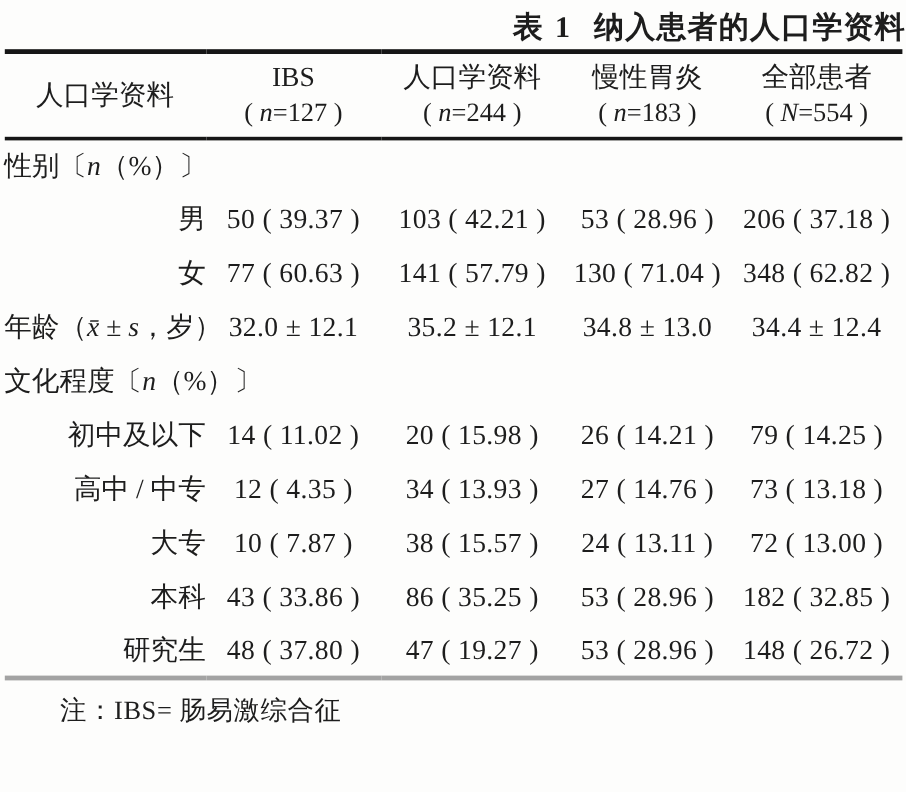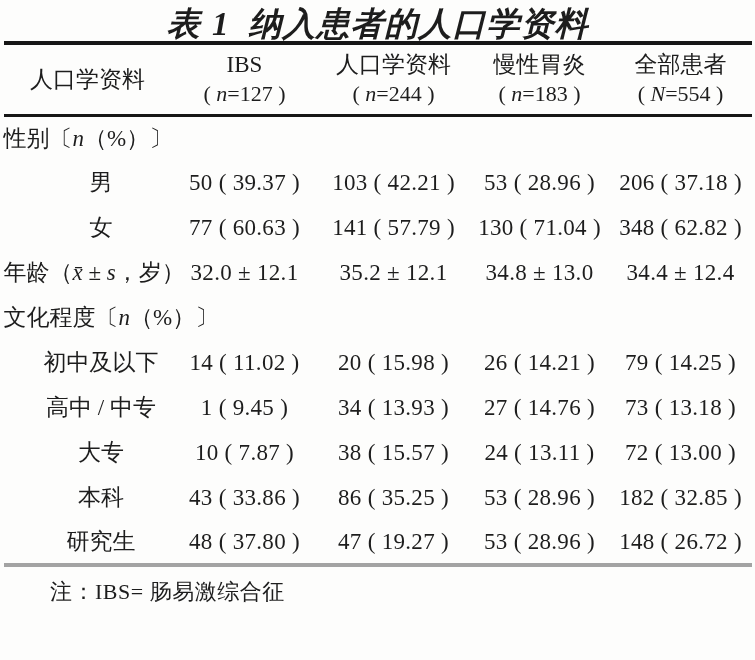--- a/index.html
+++ b/index.html
@@ -10,26 +10,25 @@
     color: #1d1d1d;
     overflow: hidden;
   }
   .page {
     width: 755px; height: 660px;
     padding-top: 8px;
     box-sizing: border-box;
     background: #fdfdfc;
   }
   .title-zh {
-    text-align: center;
-    font-size: 33px;
+    text-align: right;
+    font-size: 25px;
     font-weight: 700;
     line-height: 32px;
     letter-spacing: 1px;
-    font-style: italic;
   }
   .title-zh .t-label { margin-right: 18px; letter-spacing: 2px; }
   .title-en {
     text-align: center;
     font-size: 21px;
     line-height: 27px;
     margin-top: 6px;
     letter-spacing: 0.2px;
   }
   .title-en .t-label { font-weight: 700; margin-right: 13px; }
@@ -51,21 +50,21 @@
     border-bottom: 3px solid #161616;
   }
   .group-name { line-height: 29px; }
   .group-count { line-height: 29px; font-size: 22px; }
   table.demo tbody tr { height: 45px; }
   table.demo tbody td {
     font-size: 23px;
     vertical-align: middle;
     padding: 0;
   }
-  td.label { text-align: center; padding-left: 6px; white-space: nowrap; }
+  td.label { text-align: right; padding-left: 6px; white-space: nowrap; }
   tr.indent td.label { padding-left: 27px; }
   td.value { text-align: center; letter-spacing: 0.3px; white-space: nowrap; }
   .footnote {
     margin-top: 11px;
     padding-left: 50px;
     font-size: 22px;
     line-height: 28px;
     letter-spacing: 0.5px;
   }
 </style>
@@ -146,21 +145,21 @@
       </tr>
       <tr class="indent">
         <td class="label"><span>初中及以下</span></td>
         <td class="value">14 ( 11.02 )</td>
         <td class="value">20 ( 15.98 )</td>
         <td class="value">26 ( 14.21 )</td>
         <td class="value">79 ( 14.25 )</td>
       </tr>
       <tr class="indent">
         <td class="label"><span>高中 / 中专</span></td>
-        <td class="value">1 ( 9.45 )</td>
+        <td class="value">12 ( 4.35 )</td>
         <td class="value">34 ( 13.93 )</td>
         <td class="value">27 ( 14.76 )</td>
         <td class="value">73 ( 13.18 )</td>
       </tr>
       <tr class="indent">
         <td class="label"><span>大专</span></td>
         <td class="value">10 ( 7.87 )</td>
         <td class="value">38 ( 15.57 )</td>
         <td class="value">24 ( 13.11 )</td>
         <td class="value">72 ( 13.00 )</td>

